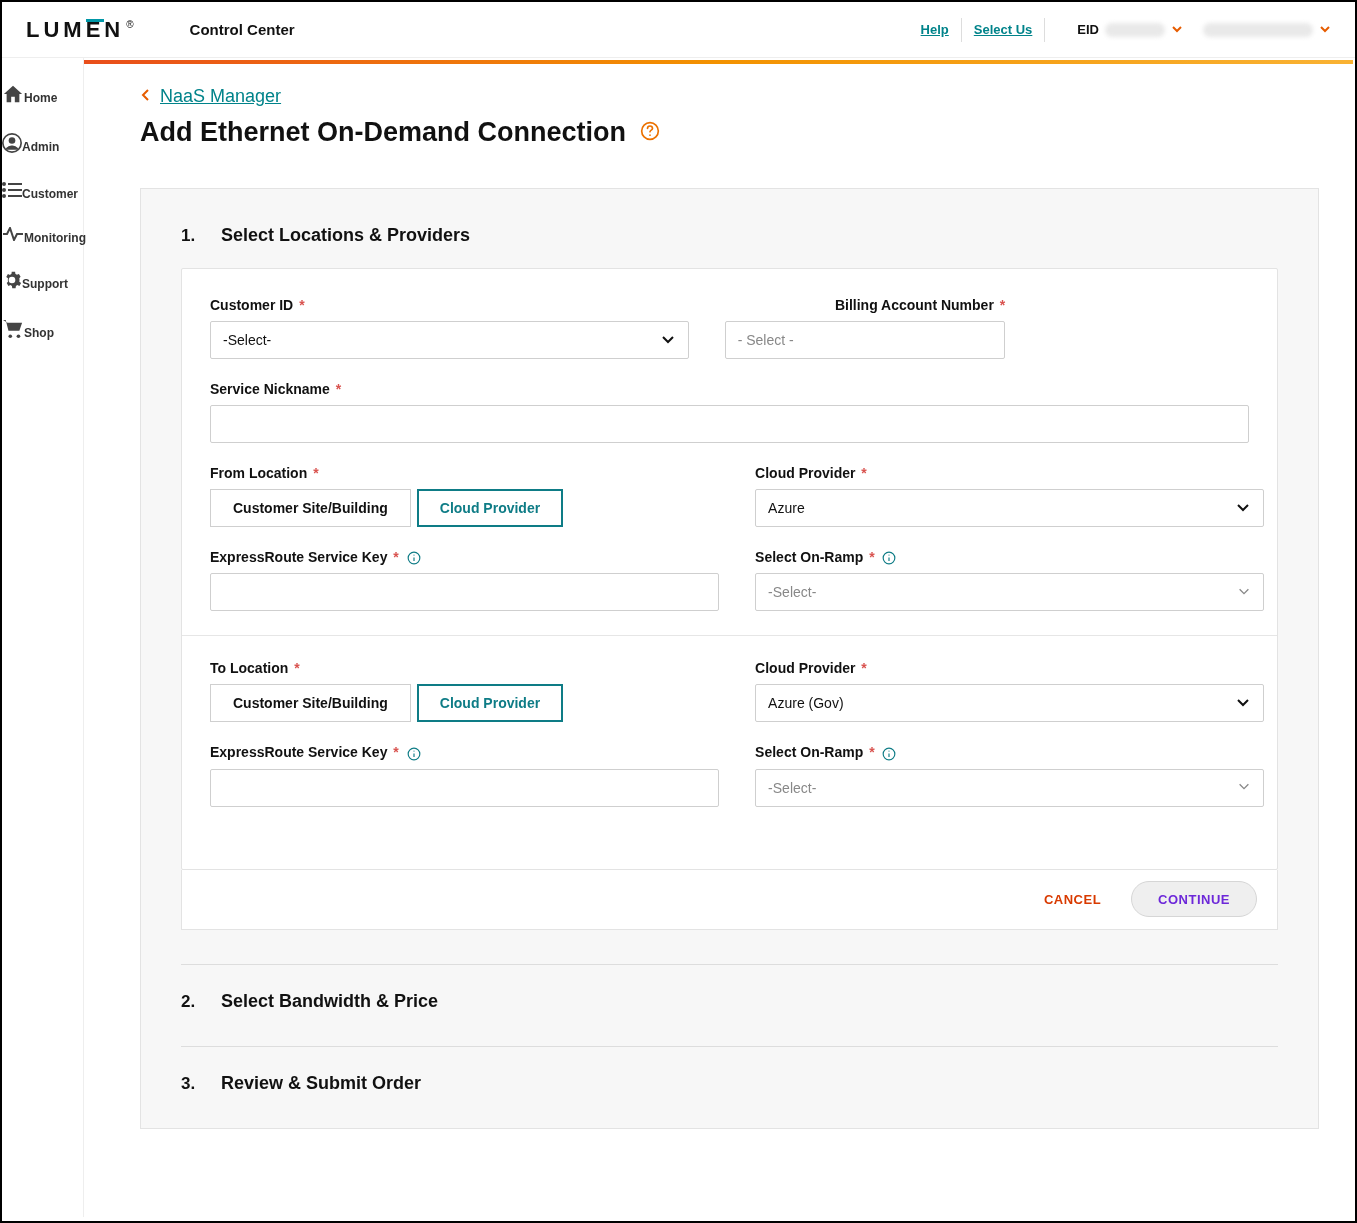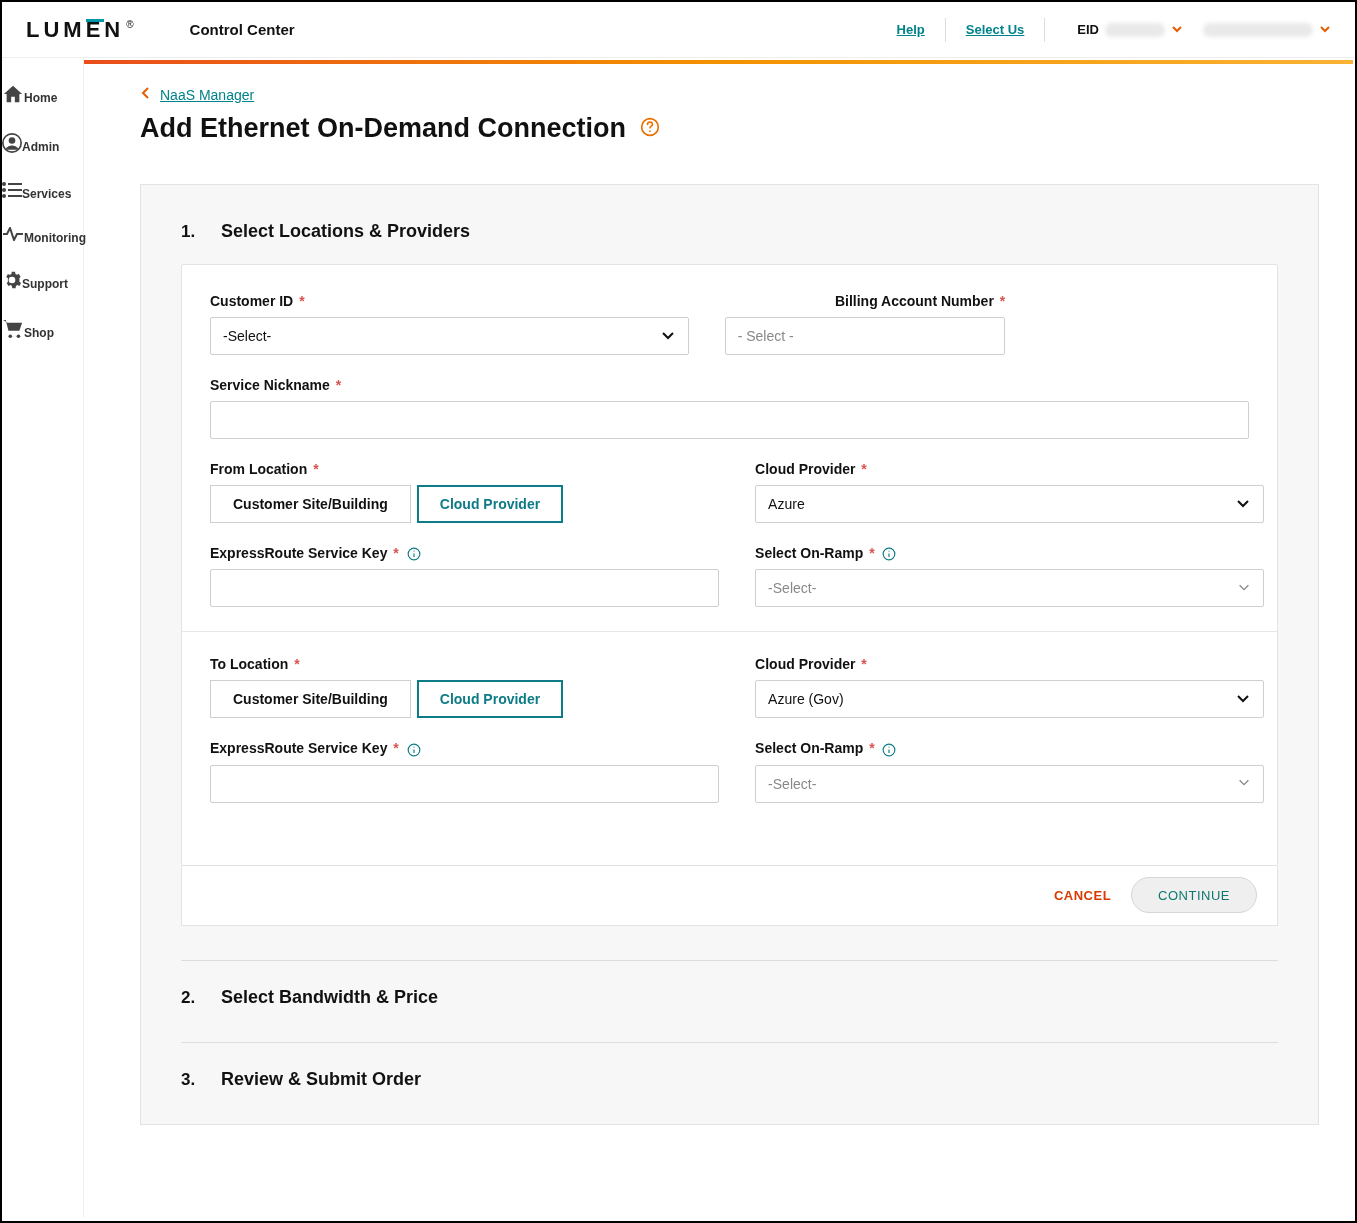--- a/index.html
+++ b/index.html
@@ -7,38 +7,38 @@
   body { width:1357px; height:1223px; border:2px solid #000; position:relative; }
 
   
   .header { height:56px; display:flex; align-items:center; padding:0 24px 0 24px; border-bottom:1px solid #eee; }
   .logo { font-family: Arial, sans-serif; font-weight:800; letter-spacing:4px; font-size:22px; }
   .logo .e-dash { display:inline-block; position:relative; }
   .logo .bar { position:absolute; top:2px; left:0; right:0; height:3px; background:#0097a7; }
   .logo .reg { font-size:10px; vertical-align:super; letter-spacing:0; margin-left:2px; font-weight:400; }
   .app-title { font-weight:700; margin-left:56px; font-size:15px; }
   .header-spacer { flex:1; }
-  .header-link { color:#00838a; font-weight:700; font-size:13px; text-decoration:underline; margin:0 14px; cursor:pointer; }
+  .header-link { color:#00838a; font-weight:700; font-size:13px; text-decoration:underline; margin:0 6px; cursor:pointer; }
   .header-sep { width:1px; height:24px; background:#ddd; margin:0 6px; }
   .header-eid { font-weight:700; font-size:13px; margin-left:26px; }
   .header-redact { display:inline-block; height:14px; border-radius:7px; background:#e9e9e9; vertical-align:middle; filter:blur(2px); }
   .chevron-down { display:inline-block; margin-left:6px; }
   .chevron-down svg { stroke:#e65c00; }
 
   
   .accent-bar { height:4px; background:linear-gradient(90deg,#e94e1b 0%, #f39200 50%, #f9b233 100%); margin-left:82px; }
 
   
   .body { display:flex; height:calc(100% - 60px); }
   .sidebar { width:82px; background:#fff; border-right:1px solid #eee; display:flex; flex-direction:column; align-items:center; padding-top:16px; }
   .side-item { width:100%; display:flex; align-items:center; color:#333; font-size:12px; font-weight:600; padding:10px 0 12px; cursor:pointer; }
   .side-item svg { margin-bottom:4px; }
 
   .main { flex:1; padding:28px 36px 40px 56px; overflow:auto; }
-  .breadcrumb { color:#00838a; font-size:14px; display:flex; align-items:center; cursor:pointer; text-decoration:underline; }
+  .breadcrumb { color:#00838a; font-size:18px; display:flex; align-items:center; cursor:pointer; text-decoration:underline; }
   .breadcrumb .chev-left { margin-right:10px; }
   .breadcrumb .chev-left svg { stroke:#e65c00; }
   .page-title { font-size:27px; font-weight:800; margin:10px 0 40px; display:flex; align-items:center; }
   .page-title .help-circle { margin-left:14px; }
 
   .wizard { background:#f7f7f7; border:1px solid #e3e3e3; padding:36px 40px 28px; }
   .step-row { display:flex; align-items:baseline; margin-bottom:22px; }
   .step-num { font-weight:800; font-size:17px; width:40px; }
   .step-title { font-weight:800; font-size:18px; }
 
@@ -56,23 +56,23 @@
   .text-input { cursor:text; }
   input.text-input { outline:none; }
 
   .btn-toggle-group { display:flex; }
   .btn-toggle { height:38px; border:1px solid #cfcfcf; background:#fff; font-size:14px; font-weight:700; padding:0 22px; display:flex; align-items:center; cursor:pointer; }
   .btn-toggle + .btn-toggle { margin-left:6px; }
   .btn-toggle.selected { border:2px solid #0e7c86; color:#0e7c86; padding:0 21px; }
 
   .divider { height:1px; background:#e6e6e6; margin:24px -28px; }
 
-  .card-actions { background:#fff; border:1px solid #e3e3e3; border-top:0; height:60px; display:flex; align-items:center; justify-content:flex-end; padding:0 20px; gap:14px; }
+  .card-actions { background:#fff; border:1px solid #e3e3e3; border-top:0; height:60px; display:flex; align-items:center; justify-content:flex-end; padding:0 20px; gap:24px; }
   .btn-cancel { color:#d93a00; font-weight:800; font-size:13px; letter-spacing:0.5px; background:none; border:none; cursor:pointer; }
-  .btn-continue { background:#efefef; color:#0f766e; border:1px solid #d6d6d6; border-radius:20px; height:36px; padding:8px 26px; font-weight:400; font-size:13px; letter-spacing:0.5px; cursor:not-allowed; }
+  .btn-continue { background:#efefef; color:#6d28d9; border:1px solid #d6d6d6; border-radius:20px; height:36px; padding:8px 26px; font-weight:700; font-size:13px; letter-spacing:0.5px; cursor:not-allowed; }
 
   .step-divider { height:1px; background:#ddd; margin:34px 0 26px; }
 
 </style>
 </head>
 <body>
 
 <div class="header">
   <div class="logo">
     LUM<span class="e-dash"><span class="bar"></span>E</span>N<span class="reg">®</span>
@@ -123,21 +123,21 @@
     </div>
     <div class="side-item">
       <span><svg width="20" height="16" viewBox="0 0 20 16" fill="#444">
             <circle cx="2" cy="2" r="2"></circle>
             <rect x="6" y="1" width="14" height="2"></rect>
             <circle cx="2" cy="8" r="2"></circle>
             <rect x="6" y="7" width="14" height="2"></rect>
             <circle cx="2" cy="14" r="2"></circle>
             <rect x="6" y="13" width="14" height="2"></rect>
           </svg></span>
-      <span>Services</span>
+      <span>Customer</span>
     </div>
     <div class="side-item">
       <span><svg width="22" height="14" viewBox="0 0 22 14" fill="none" stroke="#444" stroke-width="2">
             <path d="M1 7h4l3-6 4 12 3-6h6"></path>
           </svg></span>
       <span>Monitoring</span>
     </div>
     <div class="side-item">
       <span><svg width="20" height="20" viewBox="0 0 24 24" fill="#444">
             <path d="M12 8a4 4 0 100 8 4 4 0 000-8zm9 4c0 .7-.1 1.3-.2 2l2.1 1.6-2 3.5-2.5-1a8 8 0 01-1.7 1l-.4 2.7h-4l-.4-2.7a8 8 0 01-1.7-1l-2.5 1-2-3.5L7.2 14A8 8 0 017 12c0-.7.1-1.3.2-2L5.1 8.4l2-3.5 2.5 1a8 8 0 011.7-1L11.7 2h4l.4 2.7a8 8 0 011.7 1l2.5-1 2 3.5L20.8 10c.1.7.2 1.3.2 2z"></path>

